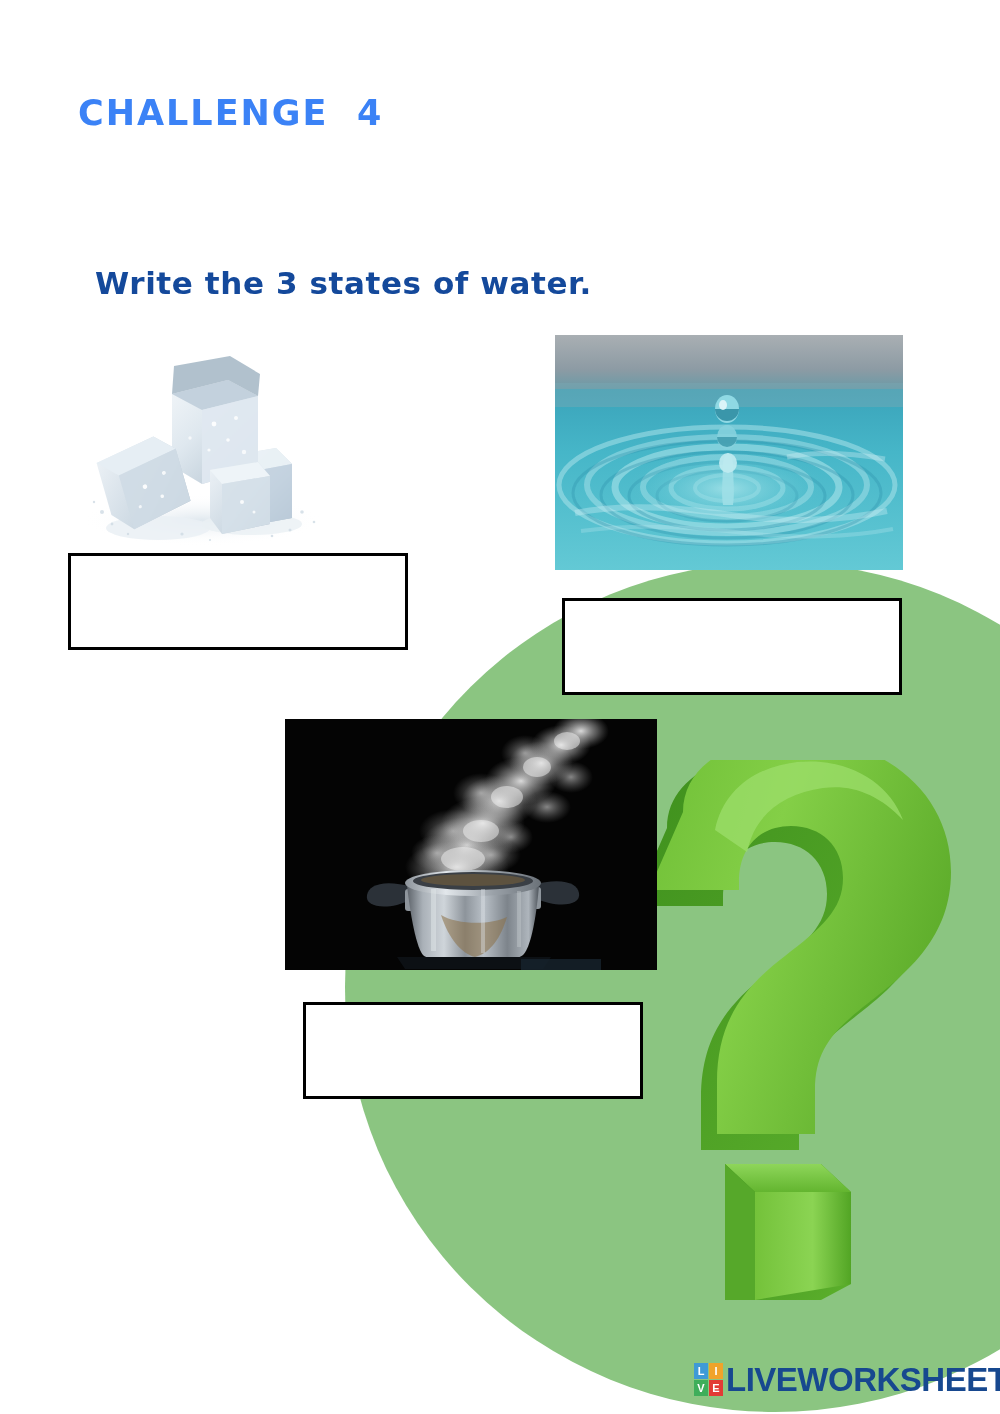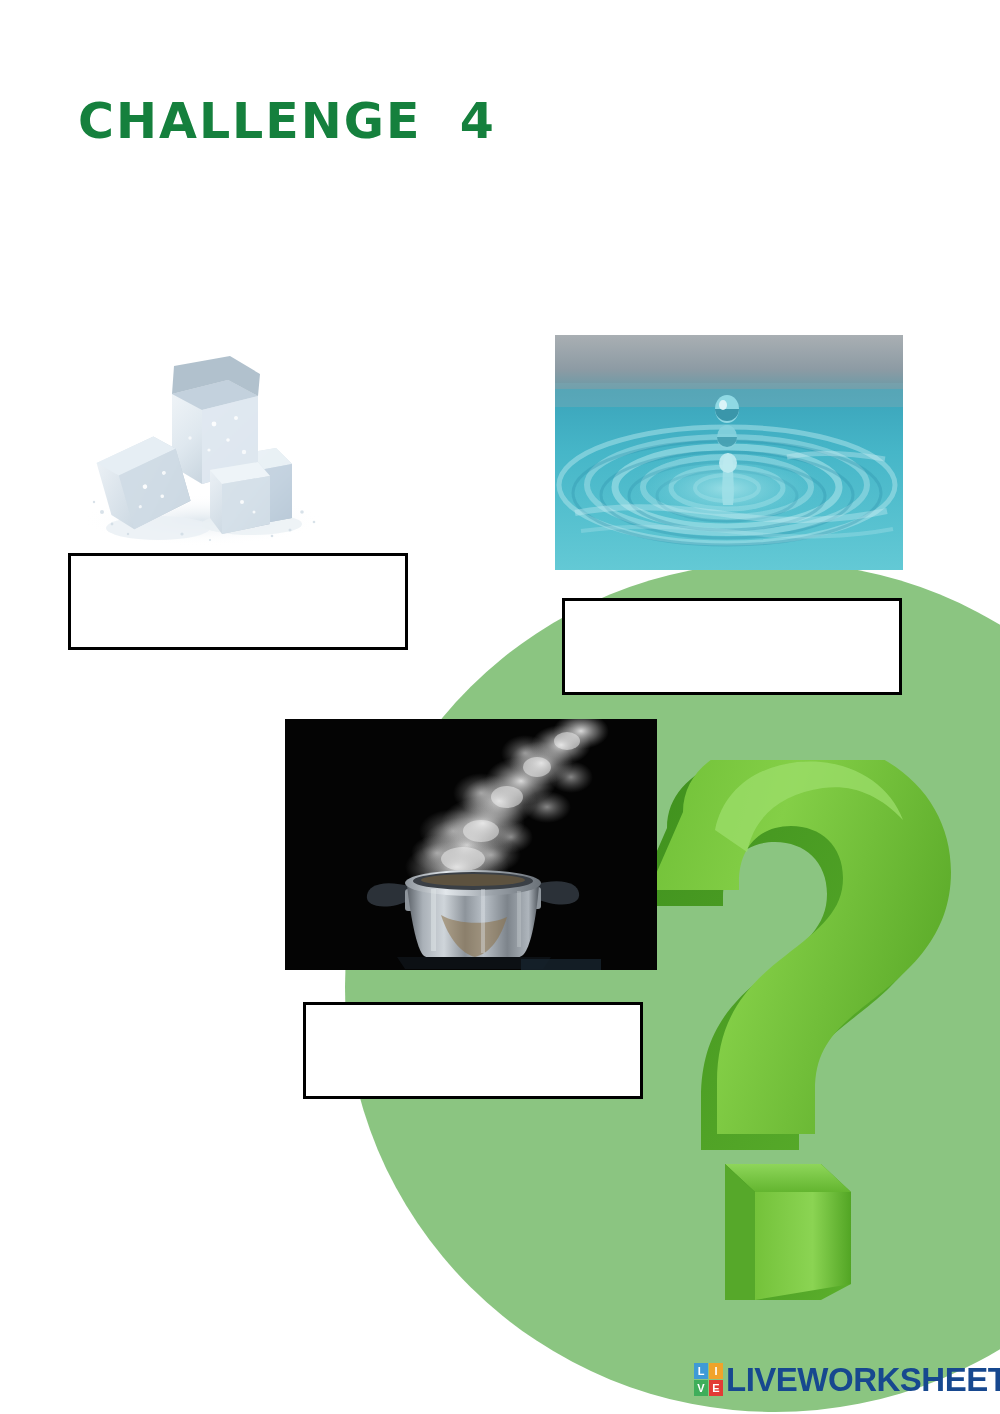--- a/index.html
+++ b/index.html
@@ -26,22 +26,22 @@
     position:absolute;
     left:655px;top:760px;
     width:330px;height:540px;
     z-index:1;
   }
   .qmark svg{display:block;width:100%;height:100%;}
 
   
   .title{
     position:absolute;left:78px;top:93px;
-    font-size:49px;font-weight:700;letter-spacing:2px;
-    color:#15803d;
+    font-size:35px;font-weight:700;letter-spacing:2px;
+    color:#3b82f6;
     font-family:"DejaVu Sans", sans-serif;
     white-space:pre;
     z-index:3;
   }
   .subtitle{
     position:absolute;left:133px;top:192px;
     font-size:30px;font-weight:600;letter-spacing:1.5px;
     color:#5fd7dd;
     font-family:"DejaVu Sans", sans-serif;
     white-space:pre;
@@ -163,20 +163,21 @@
       <path d="M70 404 L166 404 L196 432 L196 524 L166 540 L70 540 Z" fill="url(#gDark)"></path>
 
       <path d="M70 404 L166 404 L196 432 L100 432 Z" fill="url(#gTop)"></path>
 
       <path d="M70 404 L100 432 L100 540 L70 540 Z" fill="#56a82a"></path>
       <path d="M100 432 L196 432 L196 524 L100 540 Z" fill="url(#gFace)"></path>
     </svg>
   </div>
 
   <div class="title">CHALLENGE  4</div>
+  <div class="instruction">Write the 3 states of water.</div>
 
   <div class="pic pic-ice">
     <svg viewBox="0 0 288 195" xmlns="http://www.w3.org/2000/svg">
       <defs>
         <linearGradient id="iceA" x1="0" y1="0" x2="0.8" y2="1">
           <stop offset="0%" stop-color="#f2f6f9"></stop>
           <stop offset="45%" stop-color="#dfe8ef"></stop>
           <stop offset="100%" stop-color="#b9c8d4"></stop>
         </linearGradient>
         <linearGradient id="iceB" x1="0" y1="0" x2="1" y2="1">

